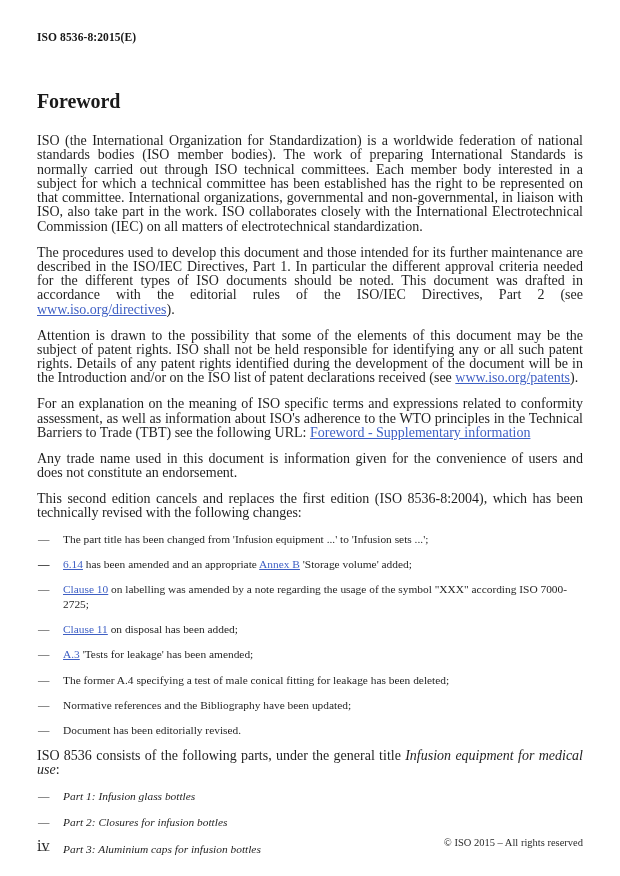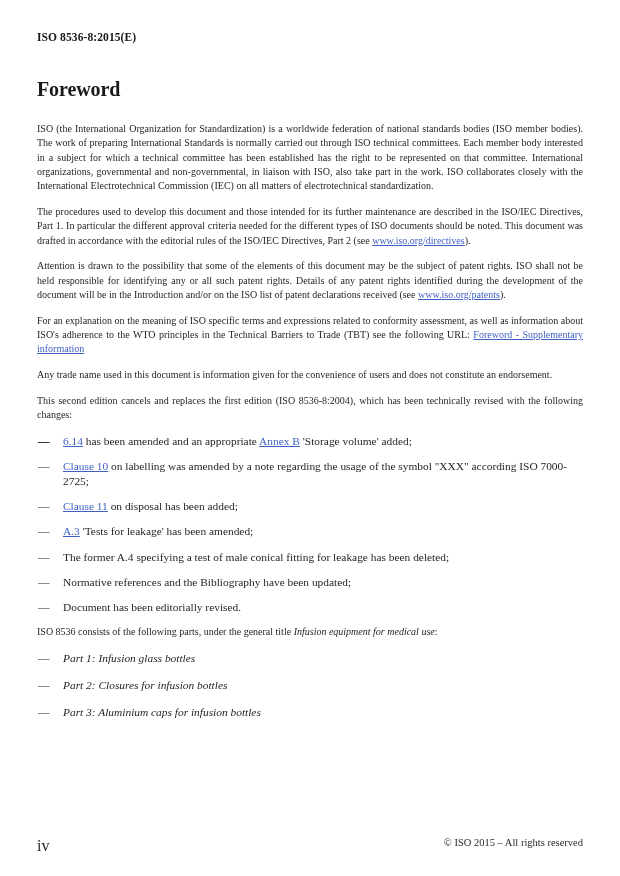--- a/index.html
+++ b/index.html
@@ -34,28 +34,28 @@
   }
   .content {
     position: absolute;
     left: 37px;
     top: 78px;
     width: 546px;
   }
   h1.foreword {
     font-size: 20px;
     font-weight: bold;
-    margin: 0 0 22px 0;
+    margin: 12px 0 22px 0;
     letter-spacing: -0.1px;
     color: #1a1a1a;
     line-height: 1.1;
   }
   p.para {
     margin: 0 0 11.5px 0;
-    font-size: 10px;
+    font-size: 14px;
     line-height: 14.3px;
     text-align: justify;
     text-justify: inter-word;
     color: #1f1f1f;
   }
   a.link, .link {
     color: #3e5fc4;
     text-decoration: underline;
     cursor: pointer;
   }
@@ -144,21 +144,21 @@
     <p class="para">
       <span>For an explanation on the meaning of ISO specific terms and expressions related to conformity assessment, as well as information about ISO's adherence to the WTO principles in the Technical Barriers to Trade (TBT) see the following URL:  </span><a class="link">Foreword - Supplementary information</a>
     </p>
 
     <p class="para">Any trade name used in this document is information given for the convenience of users and does not constitute an endorsement.</p>
 
 
     <p class="para">This second edition cancels and replaces the first edition (ISO 8536-8:2004), which has been technically revised with the following changes:</p>
 
     <ul class="dashlist changes-list">
-        <li><span class="dash">—</span></li>
+        <li><span class="dash">—</span><span>The part title has been changed from 'Infusion equipment ...' to 'Infusion sets ...';</span></li>
         <li><span class="dash">—</span></li>
         <li><span class="dash">—</span><a class="link">6.14</a><span> has been amended and an appropriate </span><a class="link">Annex B</a><span> 'Storage volume' added;</span></li>
         <li><span class="dash">—</span><a class="link">Clause 10</a><span> on labelling was amended by a note regarding the usage of the symbol "XXX" according ISO 7000-2725;</span></li>
         <li><span class="dash">—</span><a class="link">Clause 11</a><span> on disposal has been added;</span></li>
         <li><span class="dash">—</span><a class="link">A.3</a><span> 'Tests for leakage' has been amended;</span></li>
         <li><span class="dash">—</span><span>The former A.4 specifying a test of male conical fitting for leakage has been deleted;</span></li>
         <li><span class="dash">—</span><span>Normative references and the Bibliography have been updated;</span></li>
         <li><span class="dash">—</span><span>Document has been editorially revised.</span></li>
       </ul>
 

